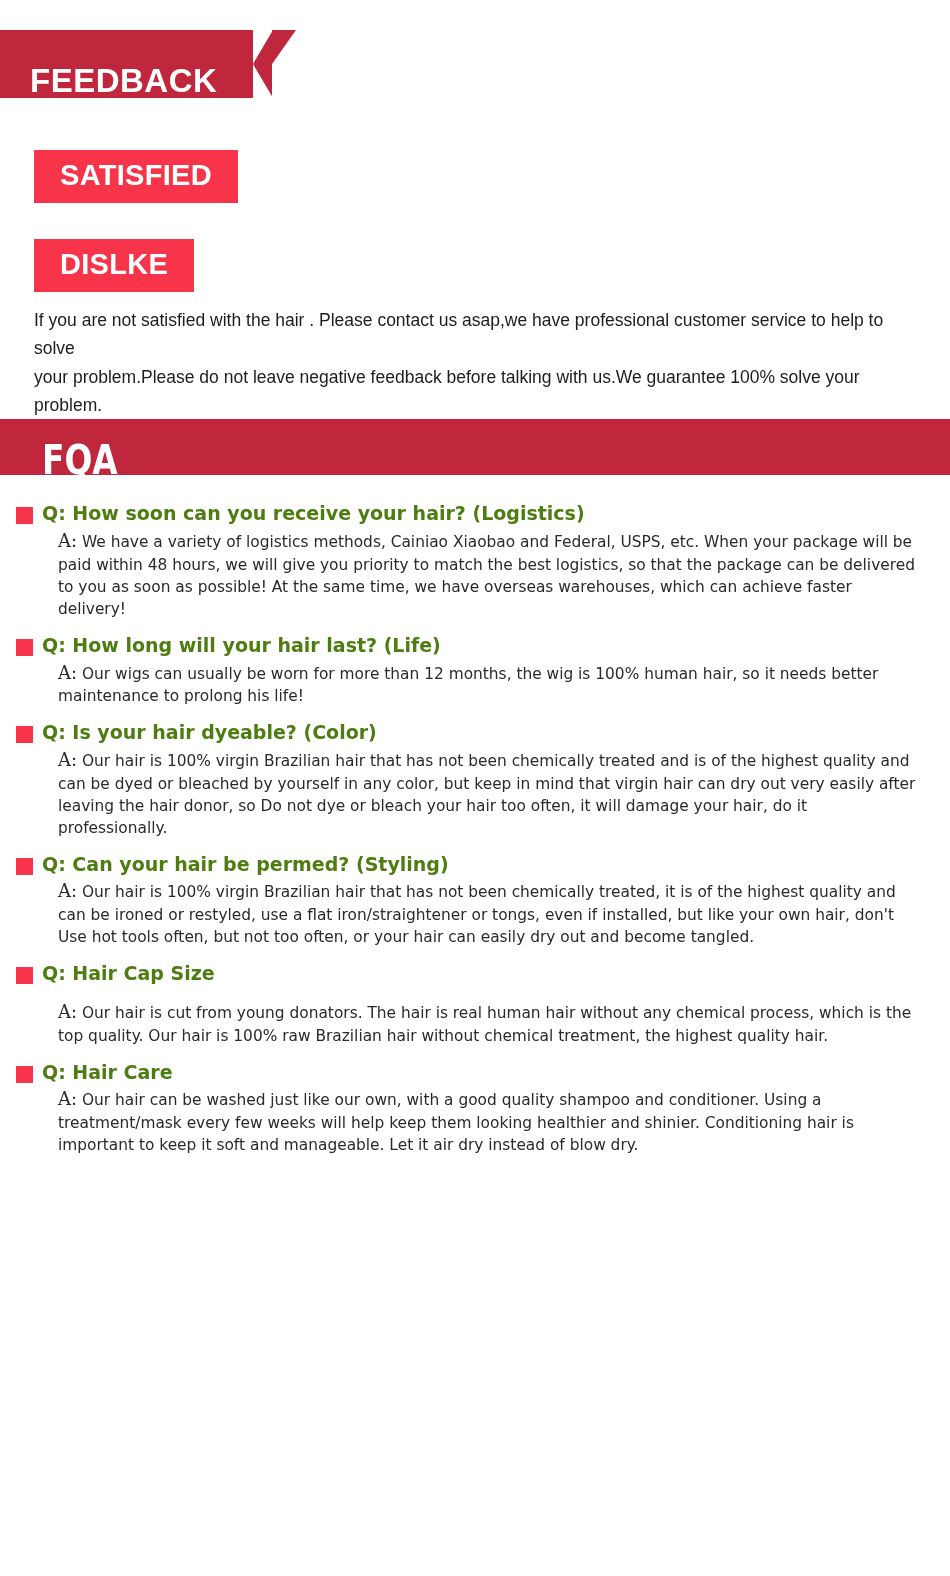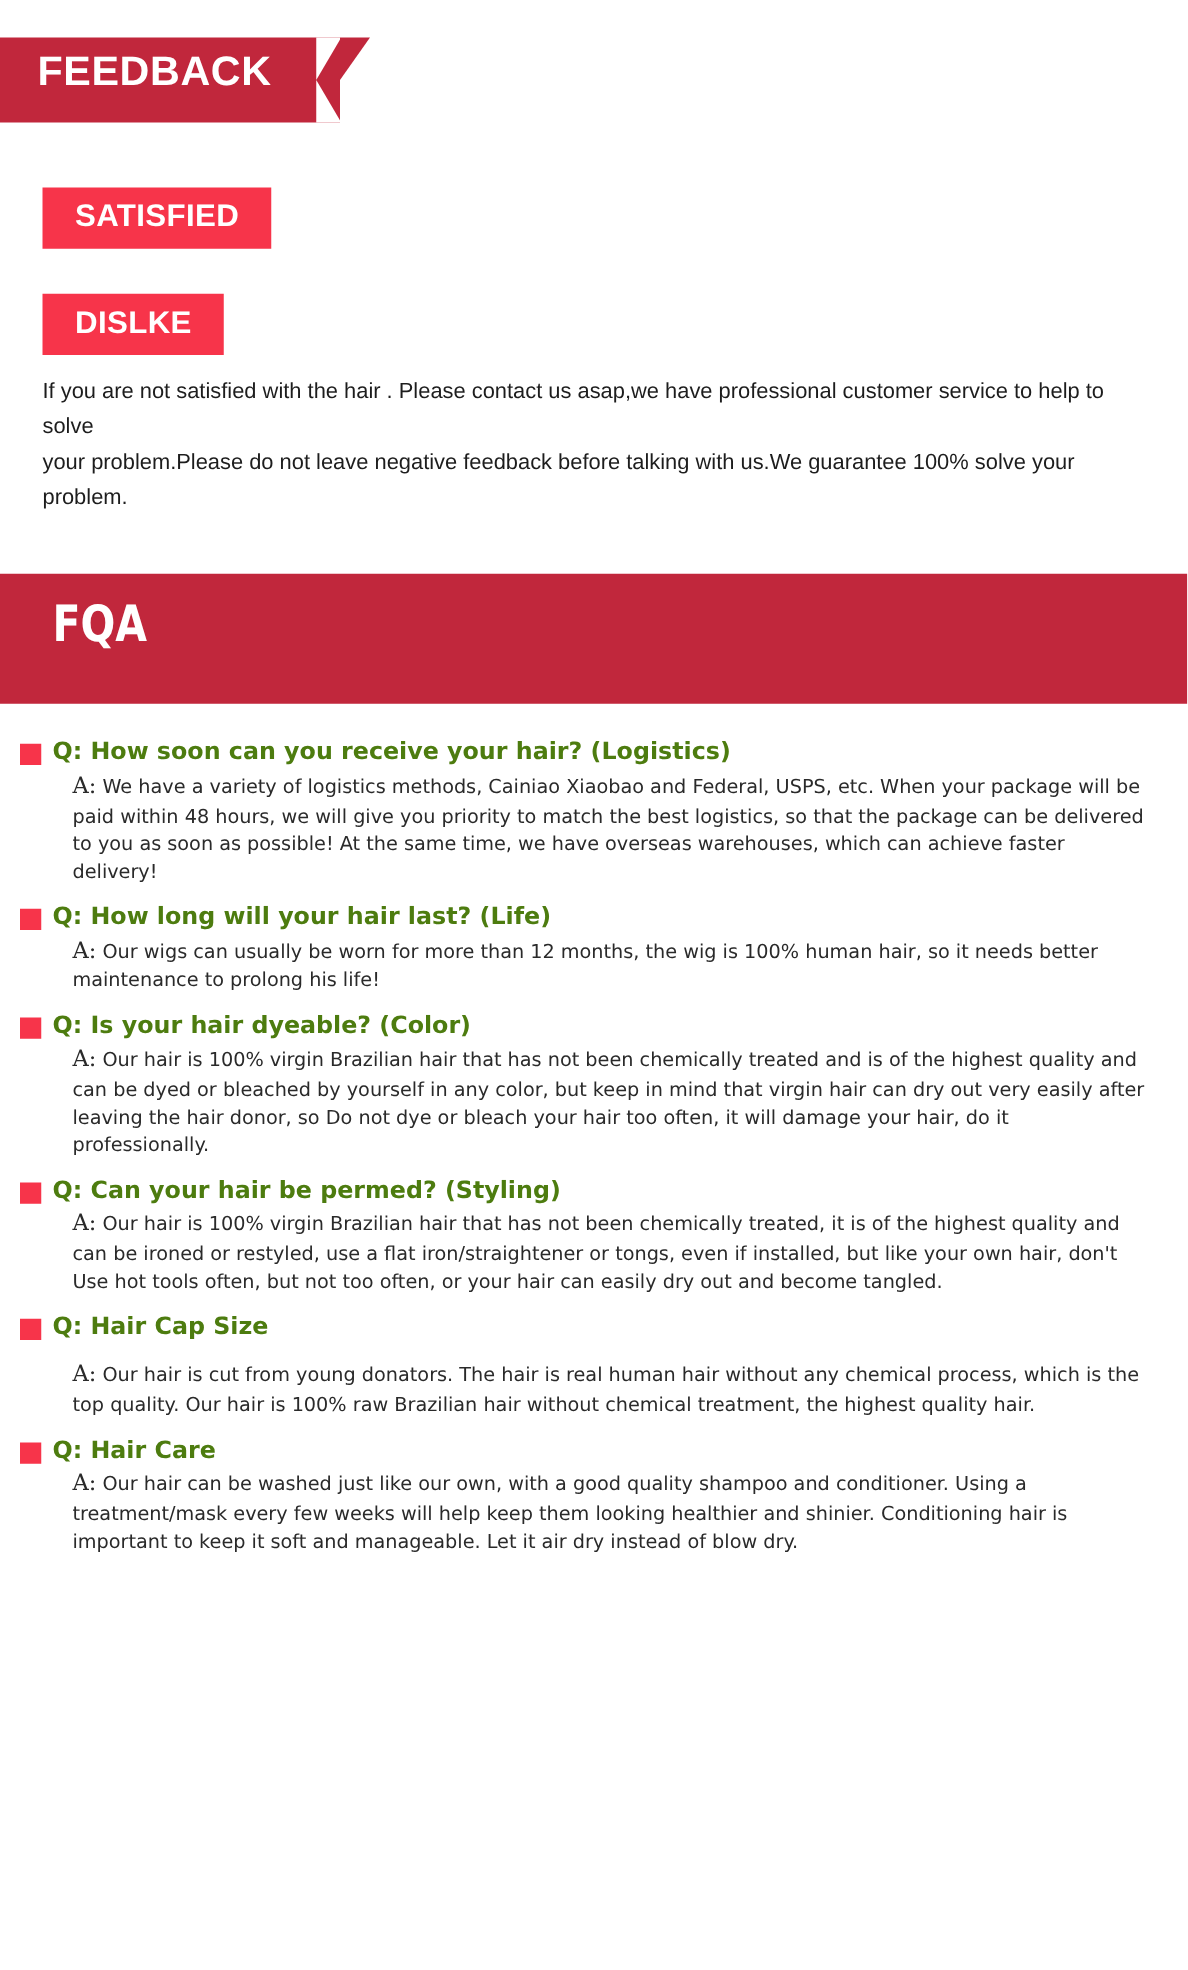--- a/index.html
+++ b/index.html
@@ -45,55 +45,54 @@
     top: 0;
     width: 0;
     height: 0;
     border-top: 34px solid #c1273c;
     border-bottom: 34px solid transparent;
     border-right: 24px solid transparent;
   }
   .feedback-title {
     position: absolute;
     left: 30px;
-    top: 8px;
+    top: 32px;
     font-size: 33px;
     font-weight: bold;
     letter-spacing: 0.5px;
     color: #ffffff;
     font-family: "Liberation Sans", sans-serif;
   }
 
   
   .pill {
     display: inline-block;
     background: #f7344a;
     color: #fff;
-    font-size: 25px;
+    font-size: 29px;
     font-weight: bold;
     padding: 9px 26px 11px 26px;
     letter-spacing: 0.3px;
   }
   .pill-wrap-satisfied { margin: 52px 0 0 34px; }
   .pill-wrap-dislike { margin: 36px 0 0 34px; }
 
   .body-text {
     margin: 14px 34px 0 34px;
     font-size: 17.5px;
     line-height: 1.62;
     color: #1d1d1d;
     font-family: "Liberation Sans", sans-serif;
   }
   .body-text p { margin: 0; }
 
   
   .fqa-banner {
-    margin-top: 48px;
     width: 950px;
-    height: 104px;
+    height: 56px;
     background: #c1273c;
     position: relative;
   }
   .fqa-title {
     position: absolute;
     left: 42px;
     top: 18px;
     font-size: 40px;
     font-weight: bold;
     color: #ffffff;

